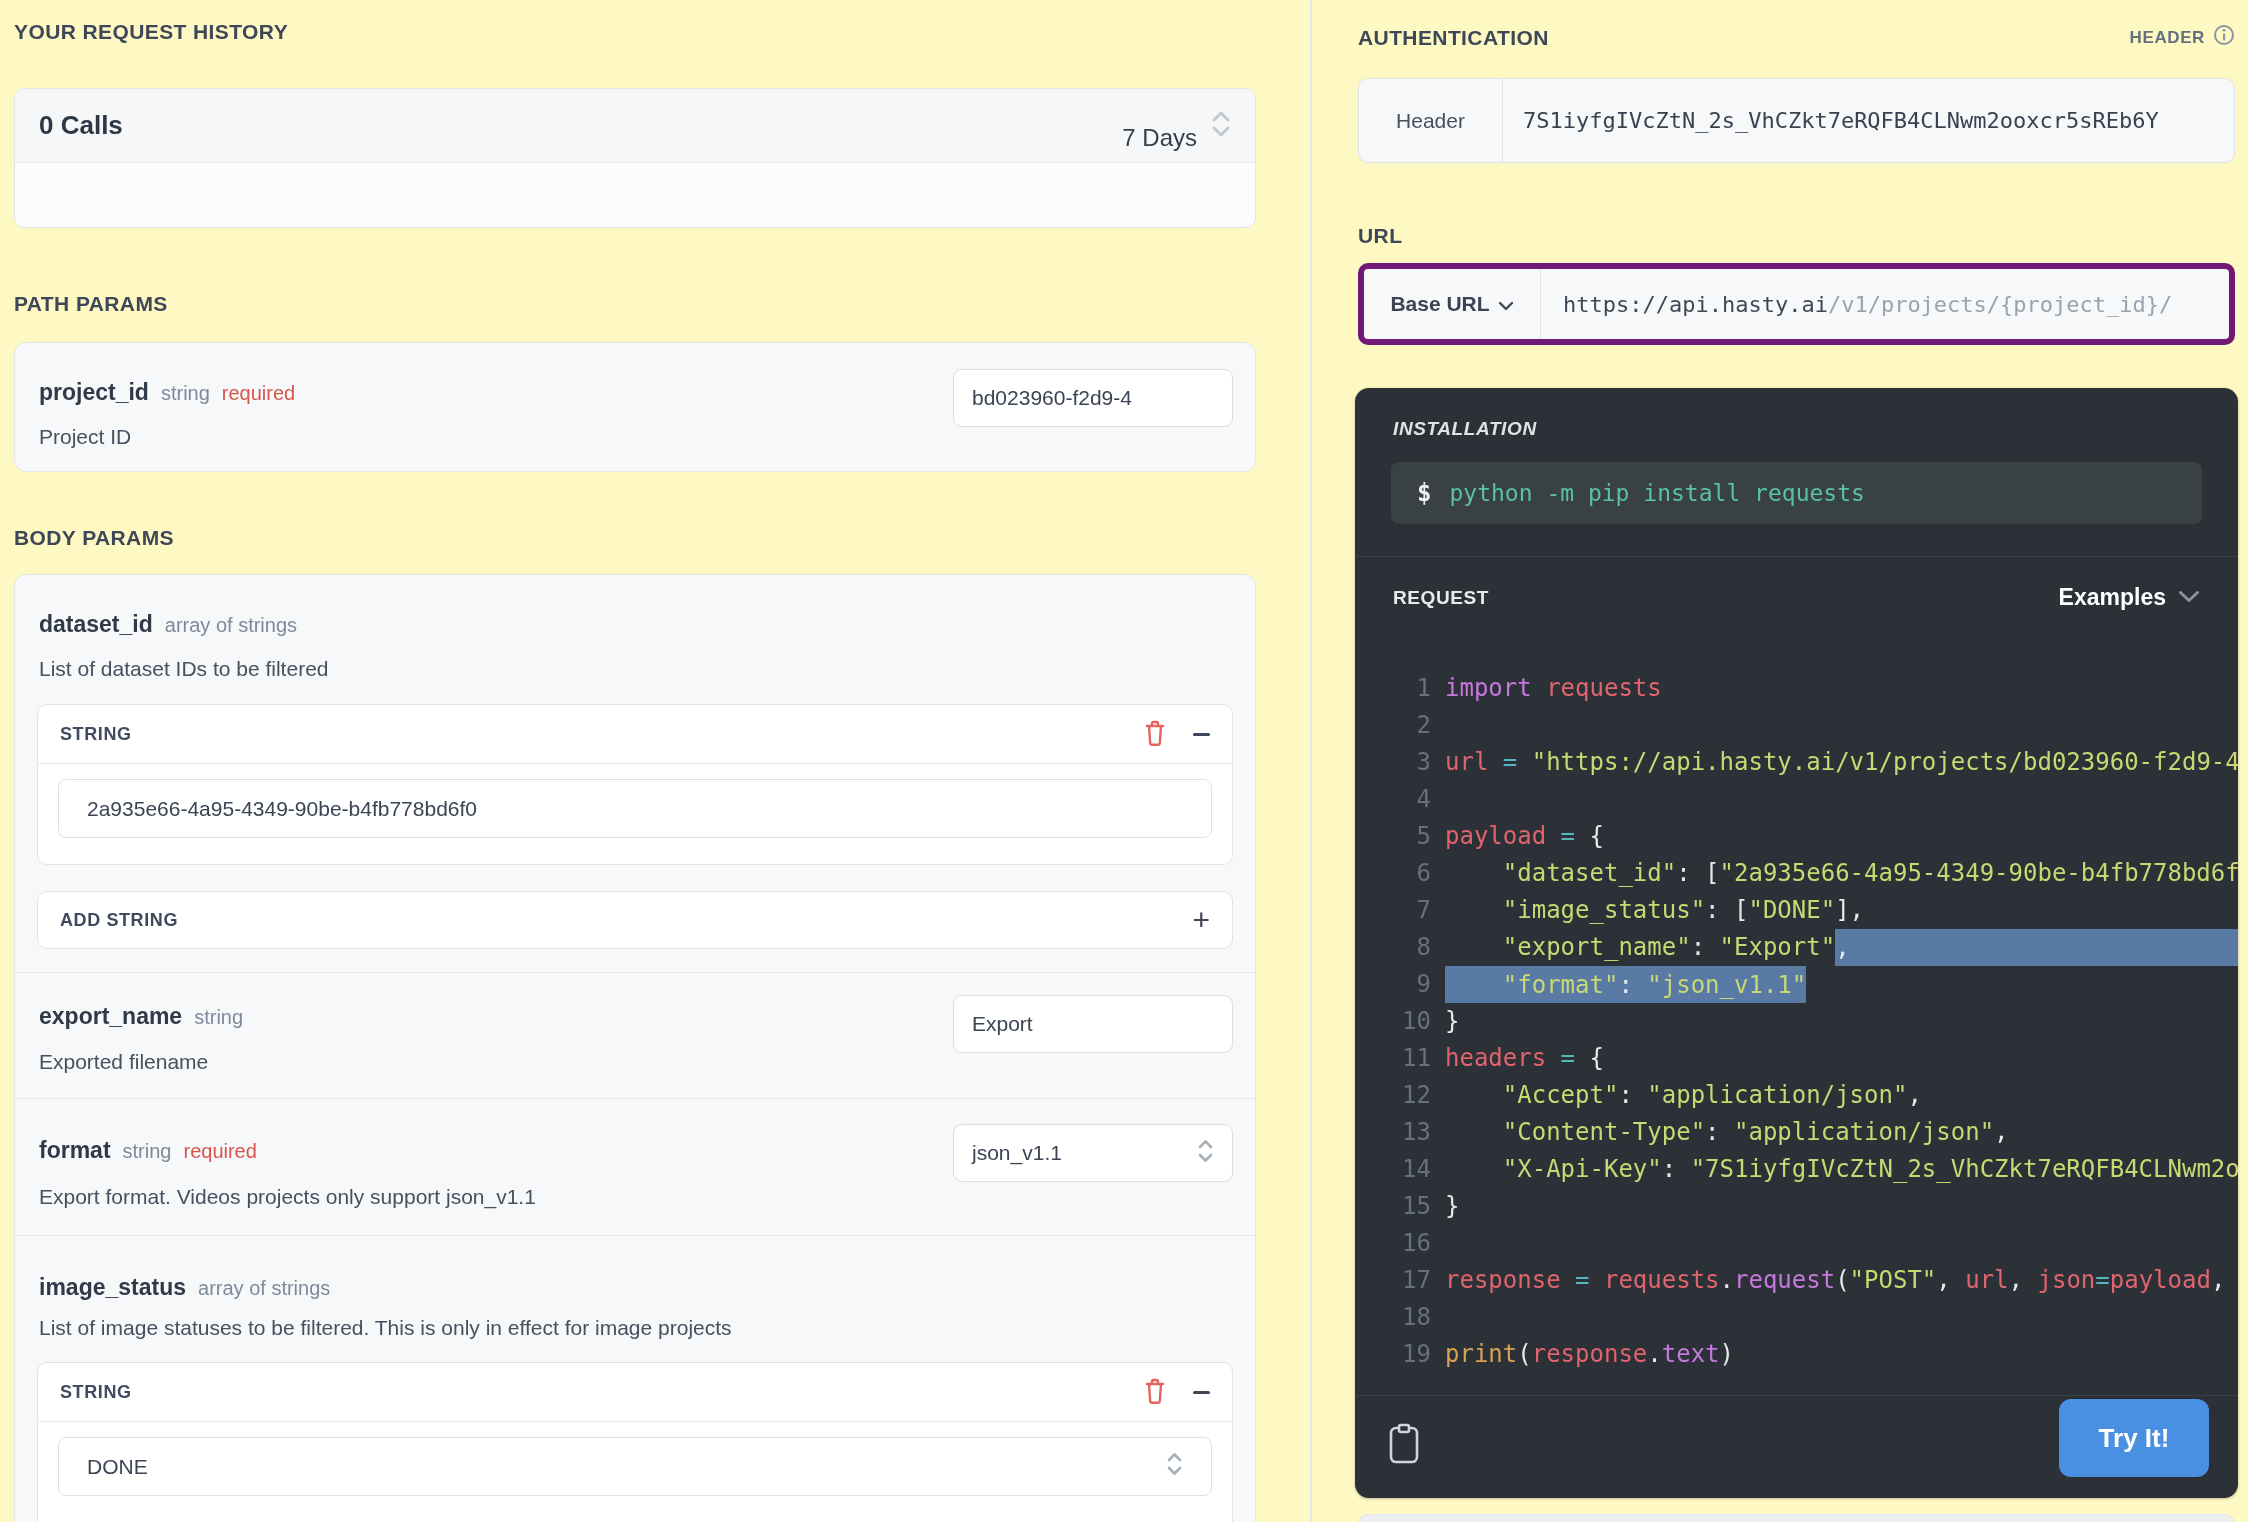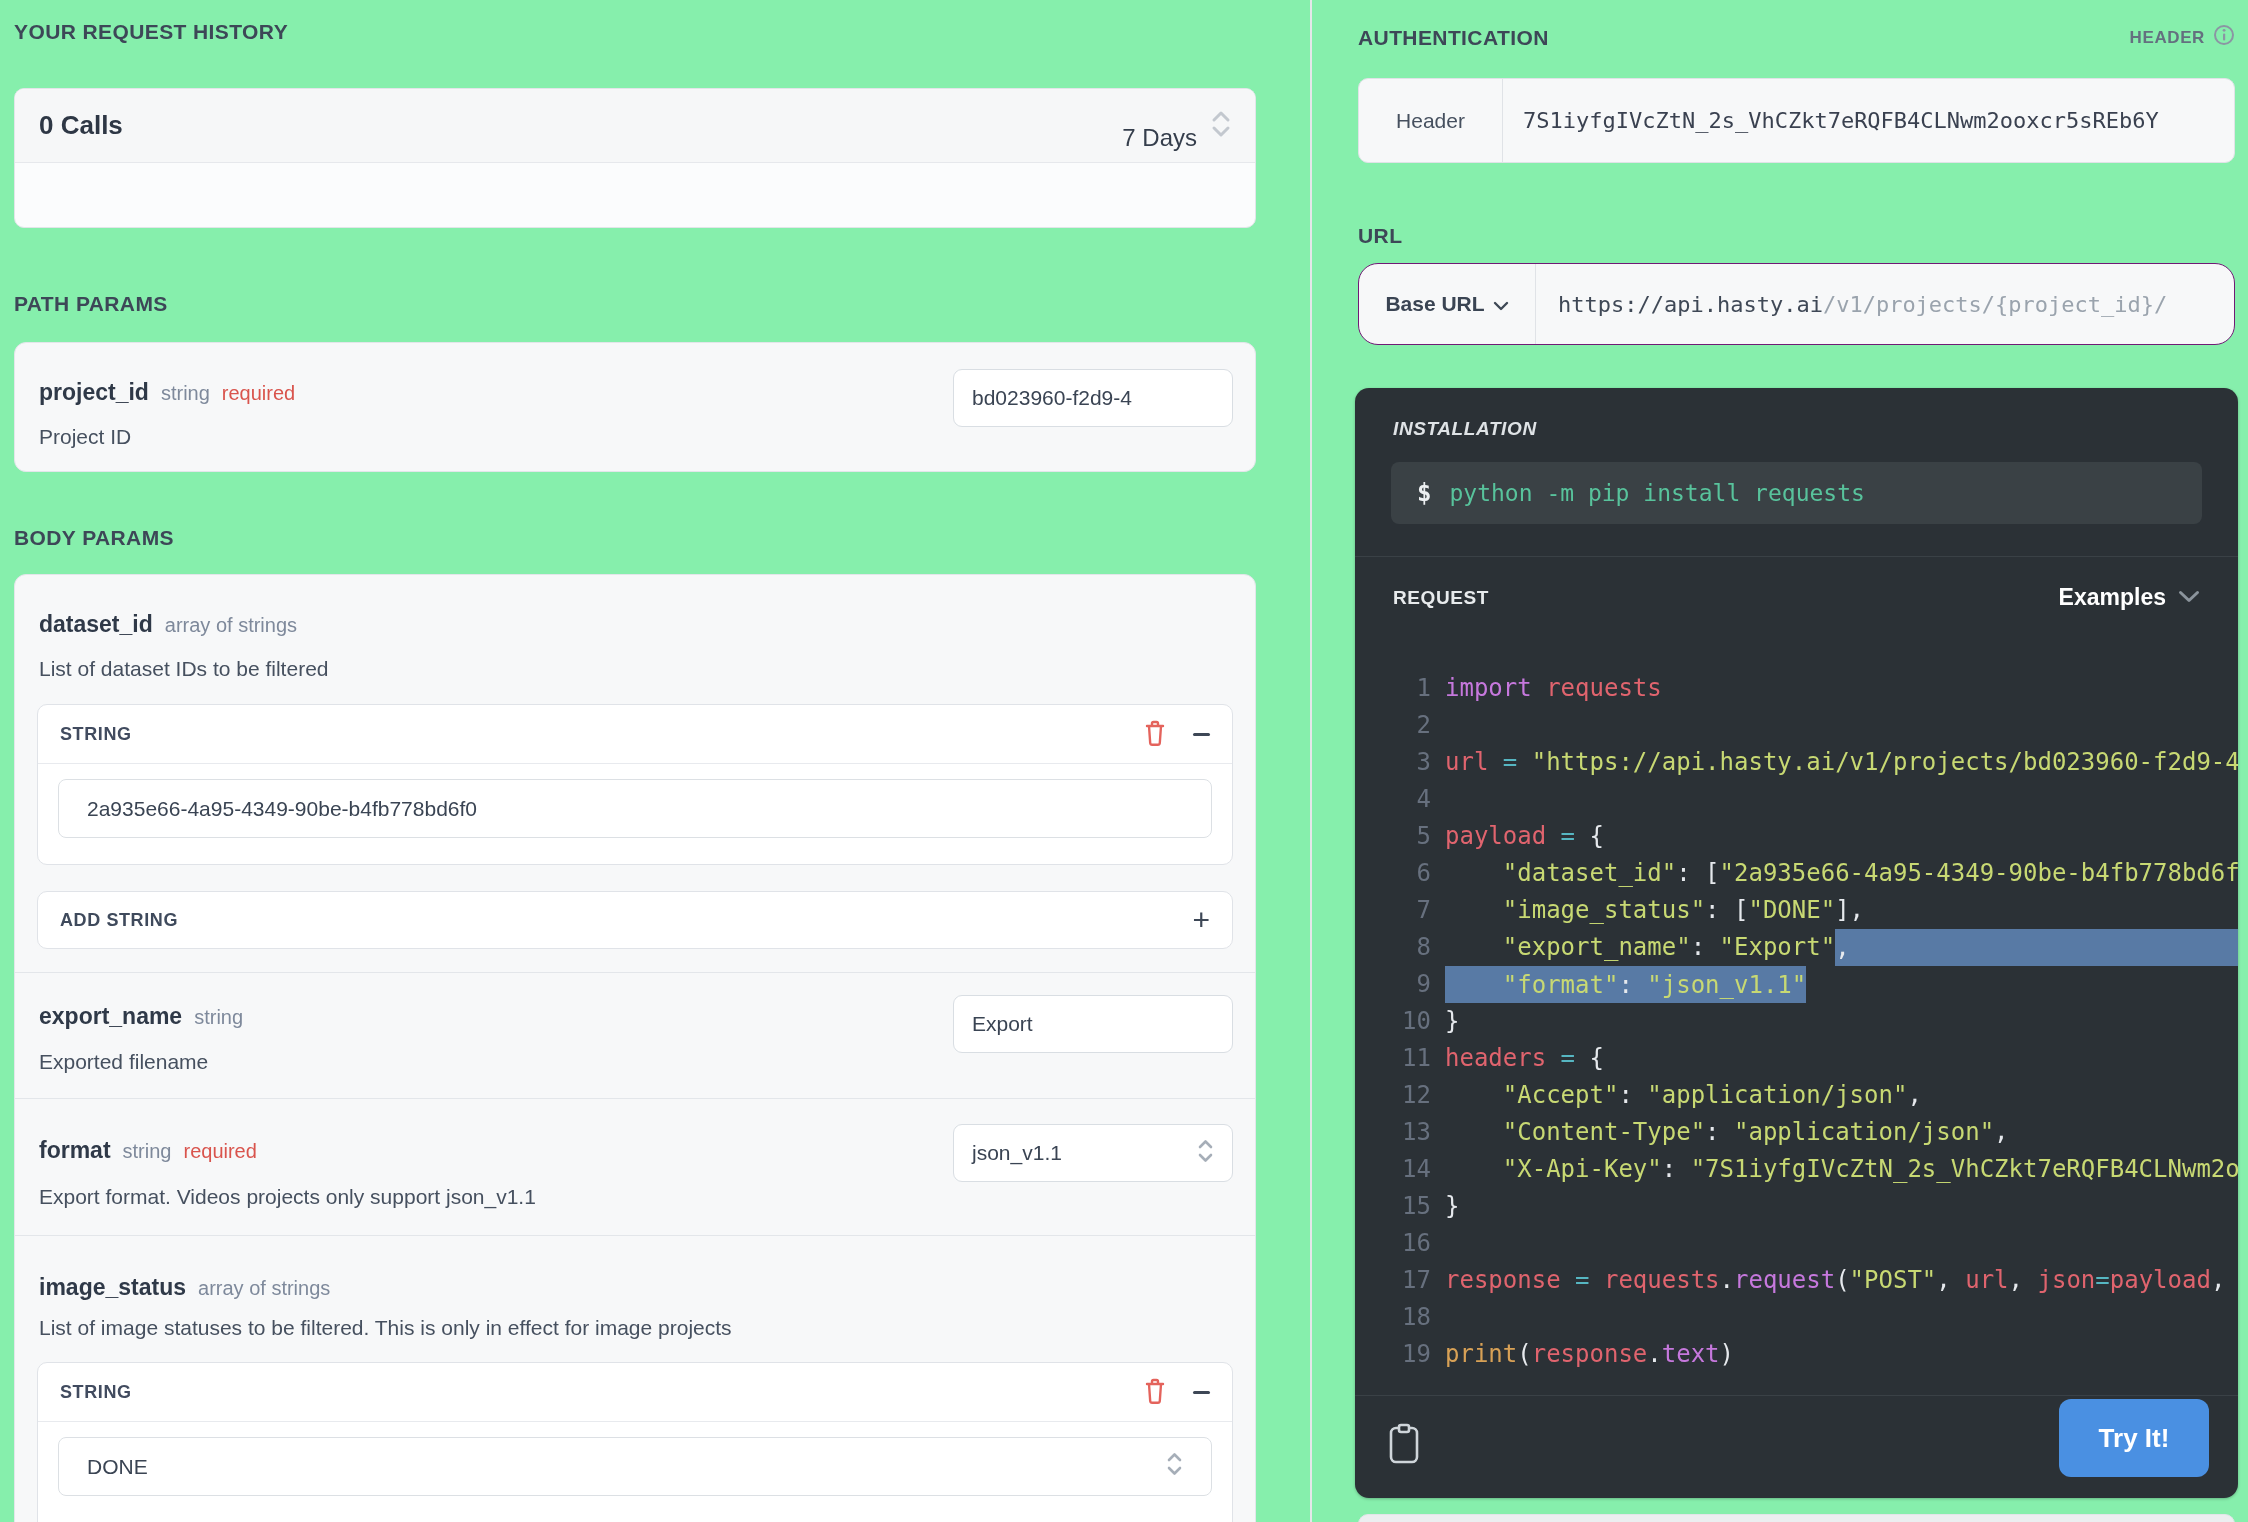--- a/index.html
+++ b/index.html
@@ -1,19 +1,19 @@
 <!DOCTYPE html>
 <html><head>
 <meta charset="utf-8">
 <style>
   * { margin:0; padding:0; box-sizing:border-box; }
   html,body { background:#ffffff; }
   .page {
     position:relative; width:2248px; height:1522px; overflow:hidden;
-    background:#86efac; font-family:"Liberation Sans", sans-serif; color:#3d4757;
+    background:#fef9c3; font-family:"Liberation Sans", sans-serif; color:#3d4757;
   }
   .sec-title { font-size:21px; font-weight:700; color:#3d4757; letter-spacing:.4px; }
 
   
   .left-col { position:absolute; left:14px; top:0; width:1242px; height:100%; }
   .lt-rh { position:absolute; top:20px; left:0; }
   .calls-box { position:absolute; top:88px; left:0; width:100%; height:140px;
     border:1px solid #e2e5e9; border-radius:10px; overflow:hidden; background:#fbfcfd; }
   .calls-head { height:74px; background:#f6f7f8; border-bottom:1px solid #e6e8ec;
     display:flex; align-items:center; justify-content:space-between; padding:0 24px; }
@@ -74,21 +74,21 @@
   .auth-box { position:absolute; top:78px; left:0; right:0; height:85px;
     background:#f7f8f9; border:1px solid #e0e3e7; border-radius:10px;
     display:flex; overflow:hidden; }
   .auth-label { width:144px; border-right:1px solid #e0e3e7; display:flex; align-items:center;
     justify-content:center; font-size:21px; color:#46505f; flex:none; }
   .auth-value { flex:1; display:flex; align-items:center; padding:0 20px;
     font-family:"DejaVu Sans Mono", monospace; font-size:22px; color:#3a4150;
     white-space:nowrap; overflow:hidden; }
   .rt-url { position:absolute; top:224px; left:0; }
   .url-box { position:absolute; top:263px; left:0; right:0; height:82px;
-    background:#f7f8f9; border:1px solid #701a75; border-radius:20px; display:flex; overflow:hidden; }
+    background:#f7f8f9; border:6px solid #701a75; border-radius:10px; display:flex; overflow:hidden; }
   .base-cell { width:177px; flex:none; border-right:1px solid #e0e3e7; display:flex;
     align-items:center; justify-content:center; gap:8px; font-size:21px; font-weight:600;
     color:#3a4453; cursor:pointer; }
   .url-value { flex:1; display:flex; align-items:center; padding:0 22px;
     font-family:"DejaVu Sans Mono", monospace; font-size:22px; white-space:nowrap; overflow:hidden; }
   .url-base { color:#3f4856; }
   .url-path { color:#9aa3ad; }
 
   
   .code-panel { position:absolute; top:388px; left:-3px; right:-3px; height:1110px;

